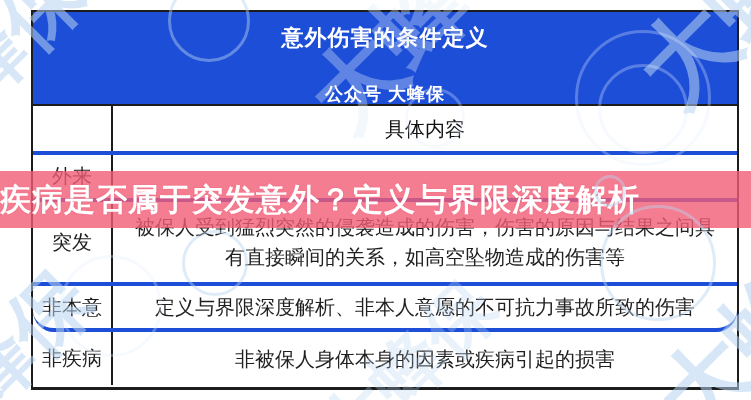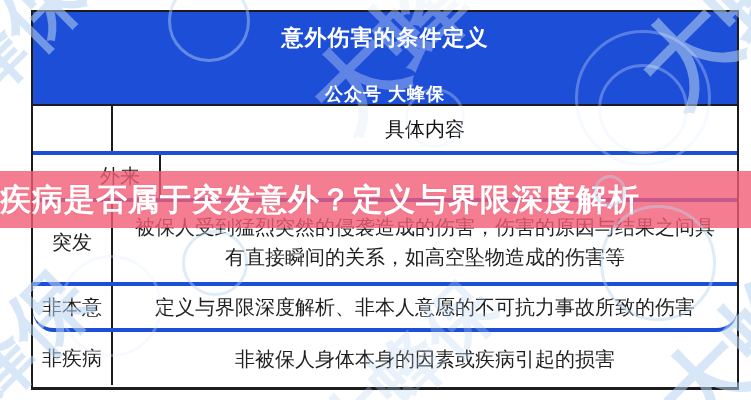--- a/index.html
+++ b/index.html
@@ -21,21 +21,21 @@
     height:94px; box-sizing:border-box;
     background:#1d4ed8; border-bottom:2px solid #1c1c1c;
     color:#ffffff; font-weight:bold; text-align:center;
   }
   .thead .t1 { padding-top:11px; font-size:22px; letter-spacing:1px; }
   .thead .t2 { margin-top:29px; font-size:18px; letter-spacing:1px; }
 
   .row { display:flex; box-sizing:border-box; border-bottom:4px solid #1d4ed8; }
   .row:last-child { border-bottom:none; }
   .r-colhead    { height:49px; }
-  .r-external   { height:47px;padding-left:48px; }
+  .r-external   { height:47px; }
   .r-sudden     { height:84px; }
   .r-unintent   { height:46px;border-radius:21px; }
   .r-nondisease { height:53px; }
 
   .cell {
     box-sizing:border-box; display:flex; align-items:center; justify-content:center;
     color:#1f1f1f; font-size:20px;
   }
   .cell.label { width:80px; border-right:2px solid #1c1c1c; flex:none; }
   .cell.content { flex:1; text-align:center; line-height:30px; padding:0 16px; }

